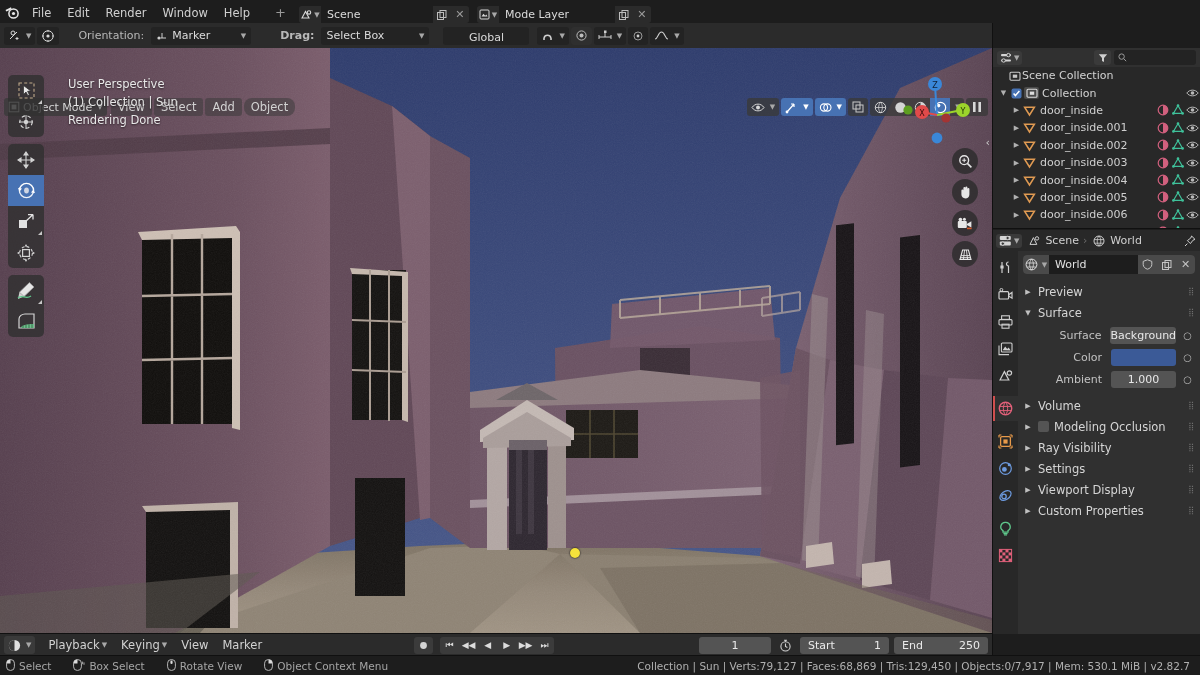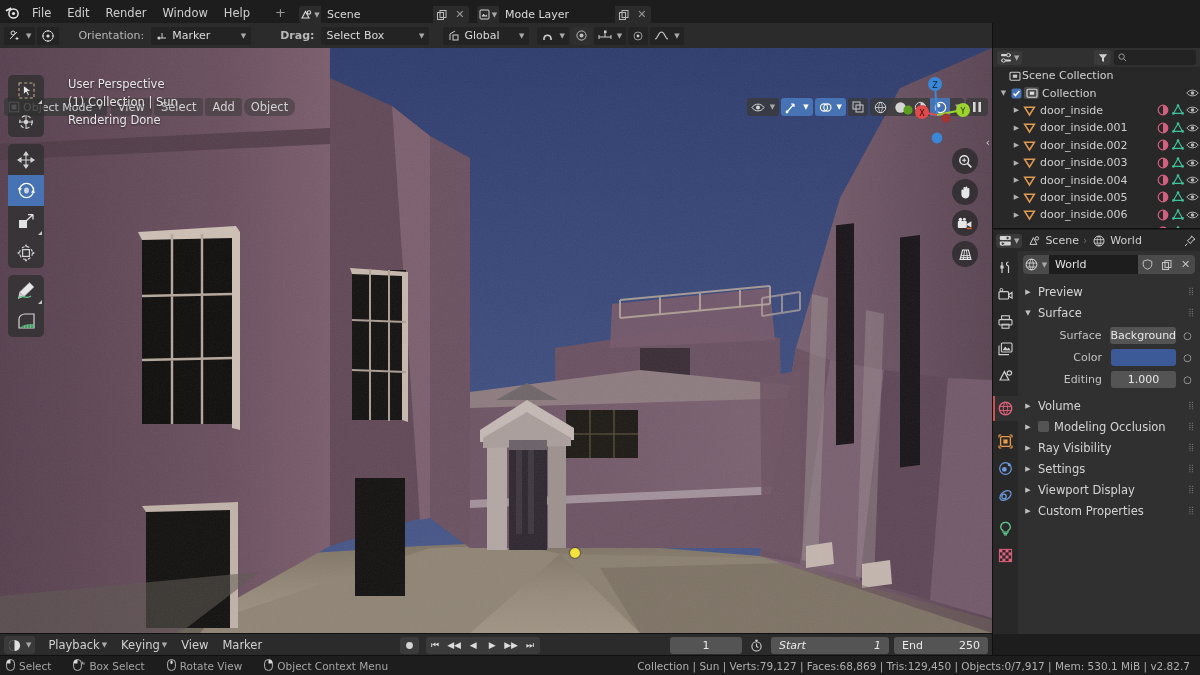--- a/index.html
+++ b/index.html
@@ -216,21 +216,21 @@
           <path d="M4.6 8 L10 8 M6 8 L6 3" stroke="#cfcfcf" stroke-width="1"></path>
         </svg>
       <span>Marker</span>
       <span class="caret" style="margin-left:auto;">▼</span>
     </div>
     <span class="hdr-lbl" style="margin-left:22px;font-weight:bold;">Drag:</span>
     <div class="dd" style="width:108px;">
       <span>Select Box</span>
       <span class="caret" style="margin-left:auto;">▼</span>
     </div>
-    <div class="dd" style="width:86px;margin-left:12px;">
+    <div class="dd" style="width:86px;margin-left:12px;flex-direction:column;">
       <svg width="12" height="12" viewBox="0 0 12 12">
           <path d="M2 10 L2 4 L7 1" stroke="#cfcfcf" stroke-width="1" fill="none"></path>
           <rect x="5" y="5" width="5" height="5" fill="none" stroke="#cfcfcf" stroke-width="1"></rect>
         </svg>
       <span>Global</span>
       <span class="caret" style="margin-left:auto;">▼</span>
     </div>
     <div class="hdr-btn dark" style="margin-left:6px;">
       <svg width="13" height="13" viewBox="0 0 13 13">
           <path d="M3 9 A3.6 3.6 0 0 1 10 9" fill="none" stroke="#cfcfcf" stroke-width="1.6"></path>
@@ -1048,21 +1048,21 @@
             <div class="prop-lbl">Surface</div>
             <div class="prop-val">Background</div>
             <div class="dot-btn">○</div>
           </div>
           <div class="prop-line">
             <div class="prop-lbl">Color</div>
             <div class="prop-val swatch" style="background: rgb(59, 90, 151);"></div>
             <div class="dot-btn">○</div>
           </div>
           <div class="prop-line">
-            <div class="prop-lbl">Editing</div>
+            <div class="prop-lbl">Ambient</div>
             <div class="prop-val">1.000</div>
             <div class="dot-btn">○</div>
           </div>
         </div>
       <div id="prop-panels-bottom" style="margin-top:6px;">
           <div class="panel-row">
             <span class="tri">▶</span>
             <span>Volume</span>
             <span class="grip">⣿</span>
           </div>
@@ -1125,21 +1125,21 @@
         <div>⏭</div>
       </div>
     <div style="flex:1"></div>
     <div class="tl-num" style="width:72px;">1</div>
     <div style="width:21px;height:17px;display:flex;align-items:center;justify-content:center;margin:0 2px;">
       <svg width="13" height="13" viewBox="0 0 13 13">
           <circle cx="6.5" cy="7.4" r="4.6" fill="none" stroke="#d0d0d0" stroke-width="1.1"></circle>
           <path d="M6.5 4.6 L6.5 7.4 L8.4 8.4 M5 1.2 L8 1.2 M6.5 1.2 L6.5 2.8" stroke="#d0d0d0" stroke-width="1.1" fill="none"></path>
         </svg>
     </div>
-    <div class="tl-pair" style="width:118px;font-style:italic;">
+    <div class="tl-pair" style="width:89px;">
       <span>Start</span>
       <span style="margin-left:auto;">1</span>
     </div>
     <div class="tl-pair" style="width:94px;margin-left:3px;">
       <span>End</span>
       <span style="margin-left:auto;">250</span>
     </div>
   </div>
 
   <div class="statusbar">

